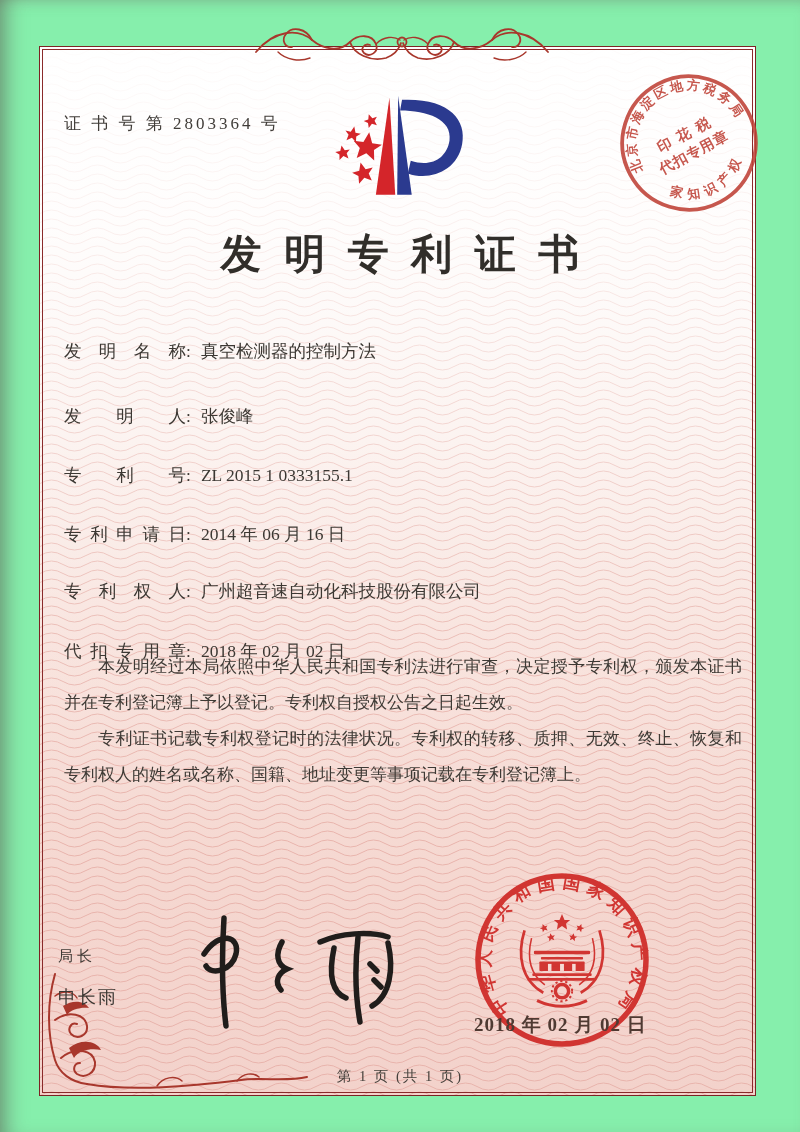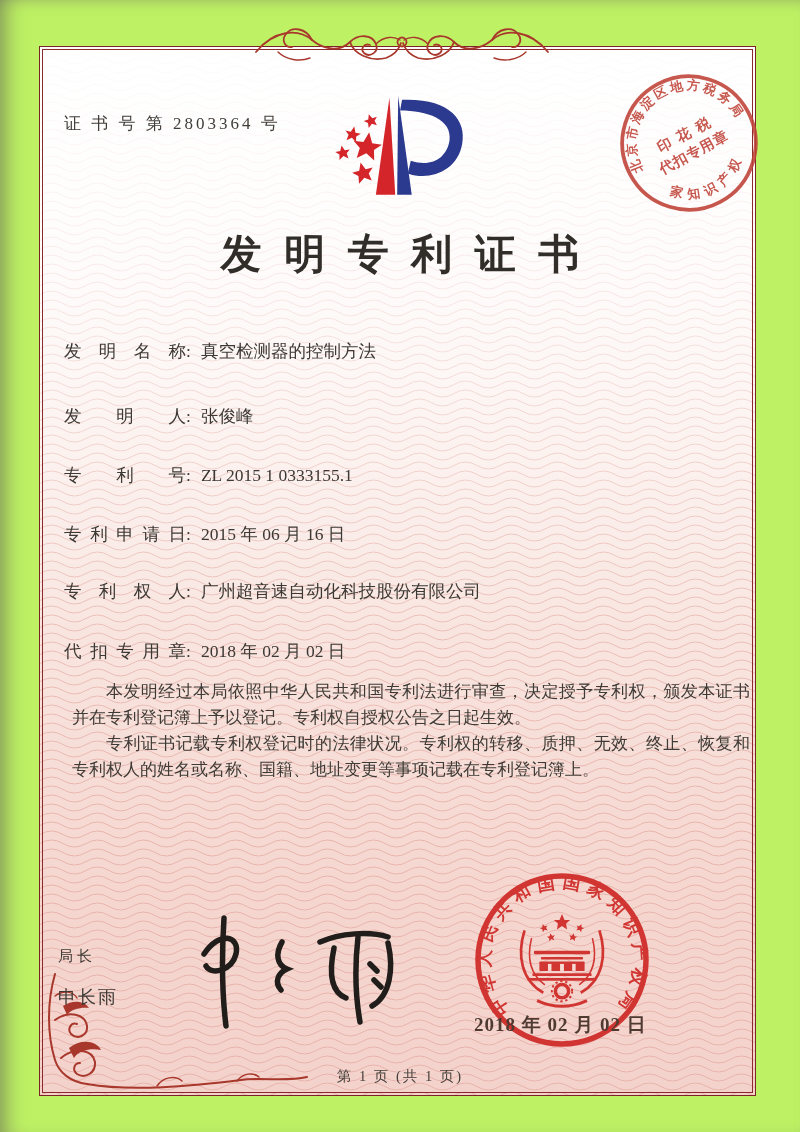--- a/index.html
+++ b/index.html
@@ -1,33 +1,33 @@
 <!DOCTYPE html>
 <html><head>
 <meta charset="utf-8">
 <style>
   html,body{margin:0;padding:0;}
   body{background:#cfccc7;font-family:"Liberation Serif","DejaVu Serif",serif;}
-  .page{position:relative;width:800px;height:1132px;margin:0 auto;background:#bef264;overflow:hidden;
+  .page{position:relative;width:800px;height:1132px;margin:0 auto;background:#86efac;overflow:hidden;
         box-shadow:inset 18px 0 22px -14px rgba(90,86,80,.65), inset 0 10px 16px -12px rgba(120,115,110,.5);}
   
   .inner-frame{position:absolute;left:39px;top:46px;width:715px;height:1048px;border:1px solid #7c2323;}
   .inner-frame::after{content:"";position:absolute;inset:2px;border:1px solid #8a2a2a;pointer-events:none;}
   .bg-tint{position:absolute;inset:0;background:linear-gradient(180deg,#fffdfc 0%,#fbf0ec 28%,#f8e2dc 55%,#f5d7d0 80%,#f3d2cb 100%);}
   svg.waves{position:absolute;inset:0;width:100%;height:100%;}
   .fade{position:absolute;inset:0;background:linear-gradient(180deg,rgba(255,255,255,.96) 0%,rgba(255,255,255,.8) 16%,rgba(255,255,255,.45) 34%,rgba(255,255,255,.12) 55%,rgba(255,255,255,0) 75%);}
   
   .abs{position:absolute;}
   .cert-no{left:64px;top:112px;font-size:17px;letter-spacing:3px;color:#403c38;}
   .title{left:0;top:227px;width:100%;text-align:center;font-size:41px;font-weight:600;color:#312e2a;
          letter-spacing:.55em;text-indent:.55em;}
   .field{left:64px;font-size:17.5px;color:#3c3833;width:660px;}
   .flabel{display:inline-block;width:122px;text-align:justify;text-align-last:justify;}
   .fcolon{display:inline-block;margin-right:10px;}
-  .paras{left:64px;top:679px;width:678px;font-size:17px;line-height:26px;color:#3e3a35;text-align:justify;margin-left:8px;}
+  .paras{left:64px;top:649px;width:678px;font-size:17px;line-height:36px;color:#3e3a35;text-align:justify;}
   .paras p{margin:0;text-indent:2em;}
   .sig-title{left:58px;top:947px;font-size:15px;color:#3c3833;letter-spacing:4px;}
   .sig-name{left:58px;top:985px;font-size:18px;color:#3c3833;letter-spacing:2px;}
   .seal-date{left:474px;top:1012px;font-size:19px;font-weight:600;color:#4f3a32;letter-spacing:1px;}
   .footer{left:0;top:1067px;width:100%;text-align:center;font-size:14.5px;color:#45403b;letter-spacing:2px;}
   
   .logo{left:330px;top:92px;width:146px;height:126px;}
   .tax-stamp{left:608px;top:62px;width:162px;height:162px;transform:rotate(-28deg);opacity:.88;}
   .tax-stamp text{font-family:"Liberation Serif","DejaVu Serif",serif;font-weight:700;}
   .big-seal{left:462px;top:860px;width:200px;height:200px;opacity:.93;}
@@ -124,21 +124,21 @@
   <div class="abs field" style="top:404px">
     <span class="flabel">发明人</span><span class="fcolon">:</span><span>张俊峰</span>
   </div>
   <div class="abs field" style="top:339px">
     <span class="flabel">发明名称</span><span class="fcolon">:</span><span>真空检测器的控制方法</span>
   </div>
   <div class="abs field" style="top:463px">
     <span class="flabel">专利号</span><span class="fcolon">:</span><span>ZL 2015 1 0333155.1</span>
   </div>
   <div class="abs field" style="top:522px">
-    <span class="flabel">专利申请日</span><span class="fcolon">:</span><span>2015 年 06 月 16 日</span>
+    <span class="flabel">专利申请日</span><span class="fcolon">:</span><span>2014 年 06 月 16 日</span>
   </div>
   <div class="abs field" style="top:579px">
     <span class="flabel">专利权人</span><span class="fcolon">:</span><span>广州超音速自动化科技股份有限公司</span>
   </div>
   <div class="abs field" style="top:639px">
     <span class="flabel">代扣专用章</span><span class="fcolon">:</span><span>2018 年 02 月 02 日</span>
   </div>
 
   <div class="abs paras">
     <p>本发明经过本局依照中华人民共和国专利法进行审查，决定授予专利权，颁发本证书并在专利登记簿上予以登记。专利权自授权公告之日起生效。</p>

